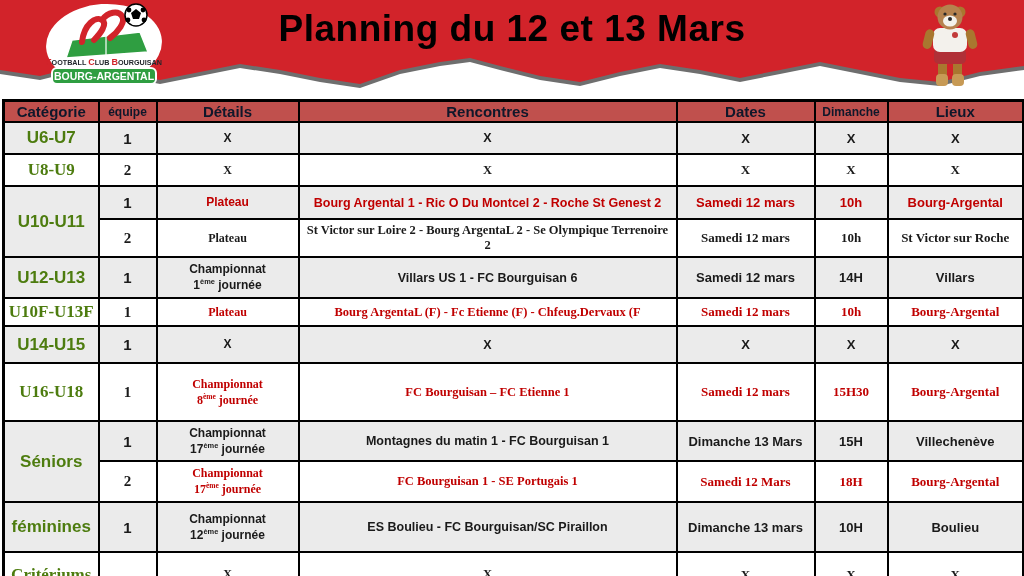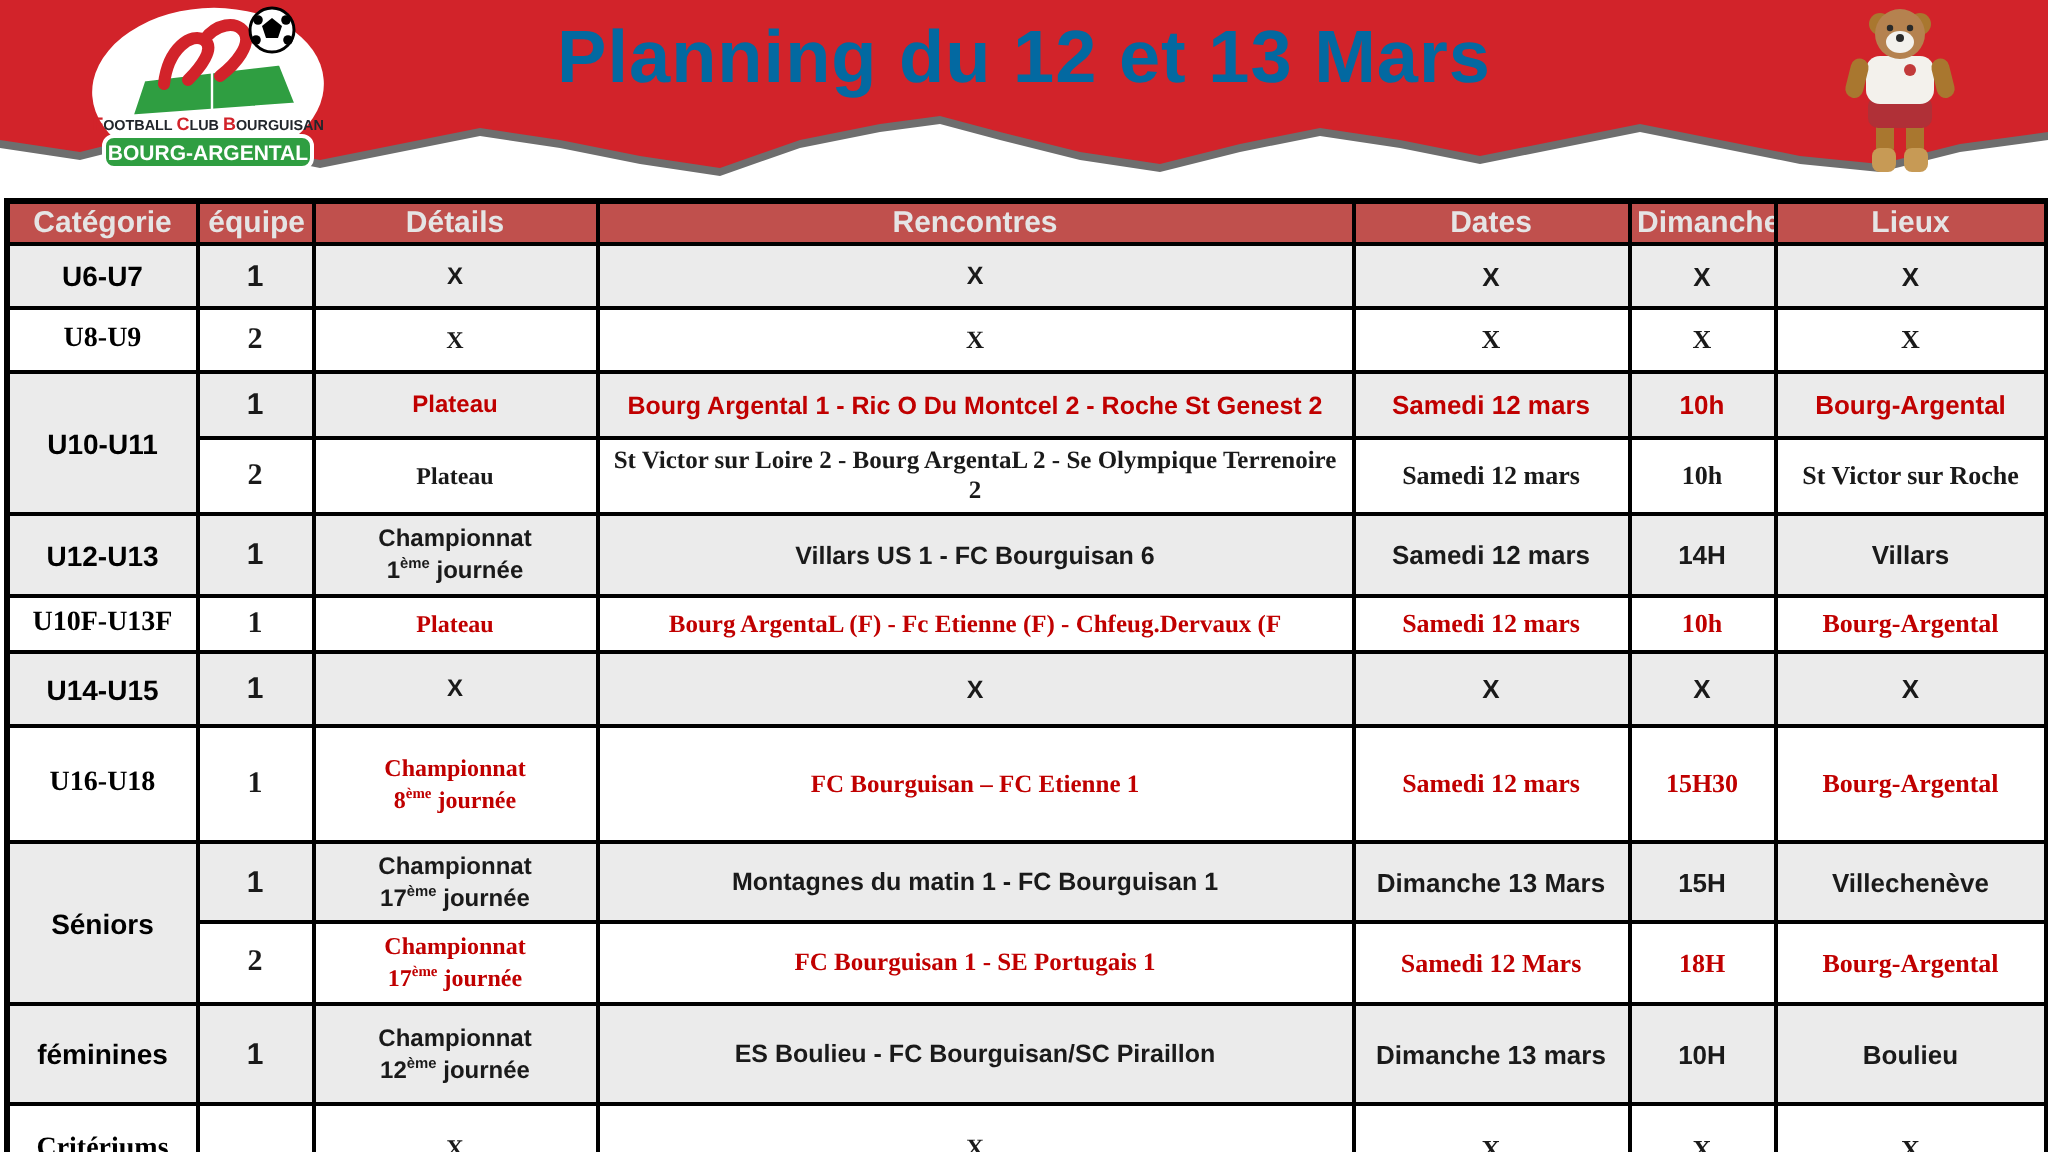--- a/index.html
+++ b/index.html
@@ -1,34 +1,34 @@
 <!DOCTYPE html>
 <html><head>
 <meta charset="utf-8">
 <style>
   html,body{margin:0;padding:0;background:#fff;width:1024px;height:576px;overflow:hidden;
     font-family:"Liberation Sans","DejaVu Sans",sans-serif;}
   *{box-sizing:border-box;}
   
   .banner{position:relative;width:1024px;height:94px;}
   .banner-svg{position:absolute;left:0;top:0;}
-  .title{position:absolute;left:0;right:0;top:8px;text-align:center;color:#0369a1;
+  .title{position:absolute;left:0;right:0;top:8px;text-align:center;color:#000000;
     font-size:37px;font-weight:bold;letter-spacing:.5px;}
   .logo{position:absolute;left:44px;top:2px;}
   .mascot{position:absolute;left:900px;top:2px;}
   
   .tblwrap{position:absolute;top:99px;left:2px;}
   table{border-collapse:collapse;width:1020px;table-layout:fixed;border:3px solid #000;}
   th,td{border:2px solid #000;text-align:center;vertical-align:middle;font-weight:bold;
     padding:1px 3px;overflow:hidden;}
-  th{background:#c0504d;color:#e5e5e5;font-size:15px;height:16px;}
-  th.small{font-size:15px;text-align:right;}
+  th{background:#c0504d;color:#0f172a;font-size:15px;height:16px;}
+  th.small{font-size:12px;}
   tr.gray>td{background:#ebebeb;}
   tr.white>td{background:#ffffff;font-family:Liberation Serif, serif;}
-  td.cat{font-size:14px;color:#000000;}
+  td.cat{font-size:17px;color:#4d7c0f;}
   td.team{font-size:15px;color:#1a1a1a;}
   td.det{font-size:12px;line-height:1.25;}
   td.renc{font-size:12.5px;}
   td.dt{font-size:13px;}td.hr{font-size:13px;}td.li{font-size:13px;}
   td.v{color:#1a1a1a;}
   tr.red td.v{color:#c00000;}
   sup{font-size:.62em;}
 </style>
 </head>
 <body>

